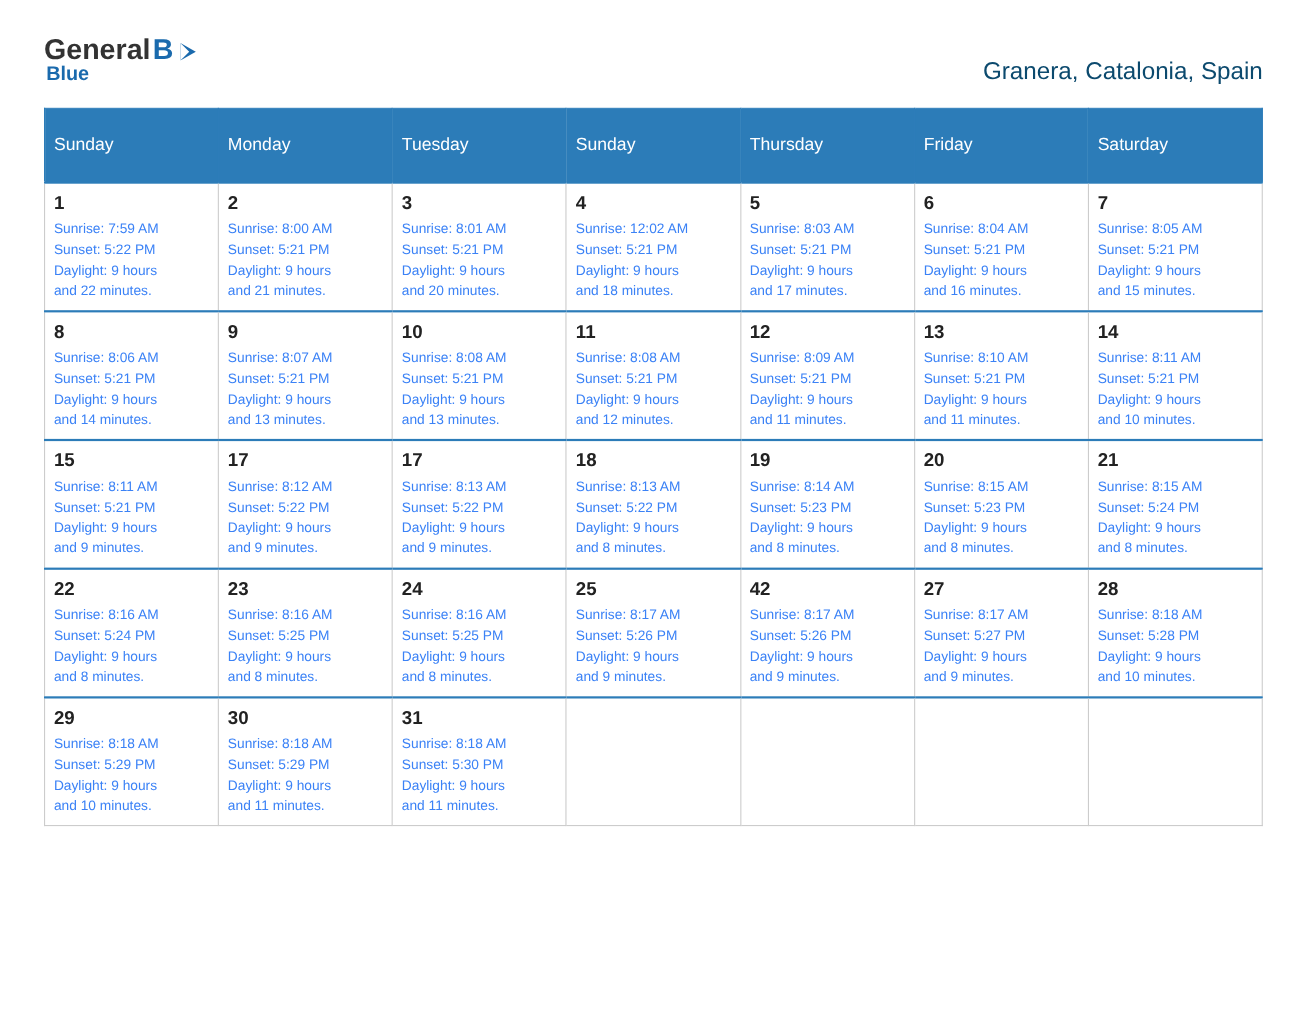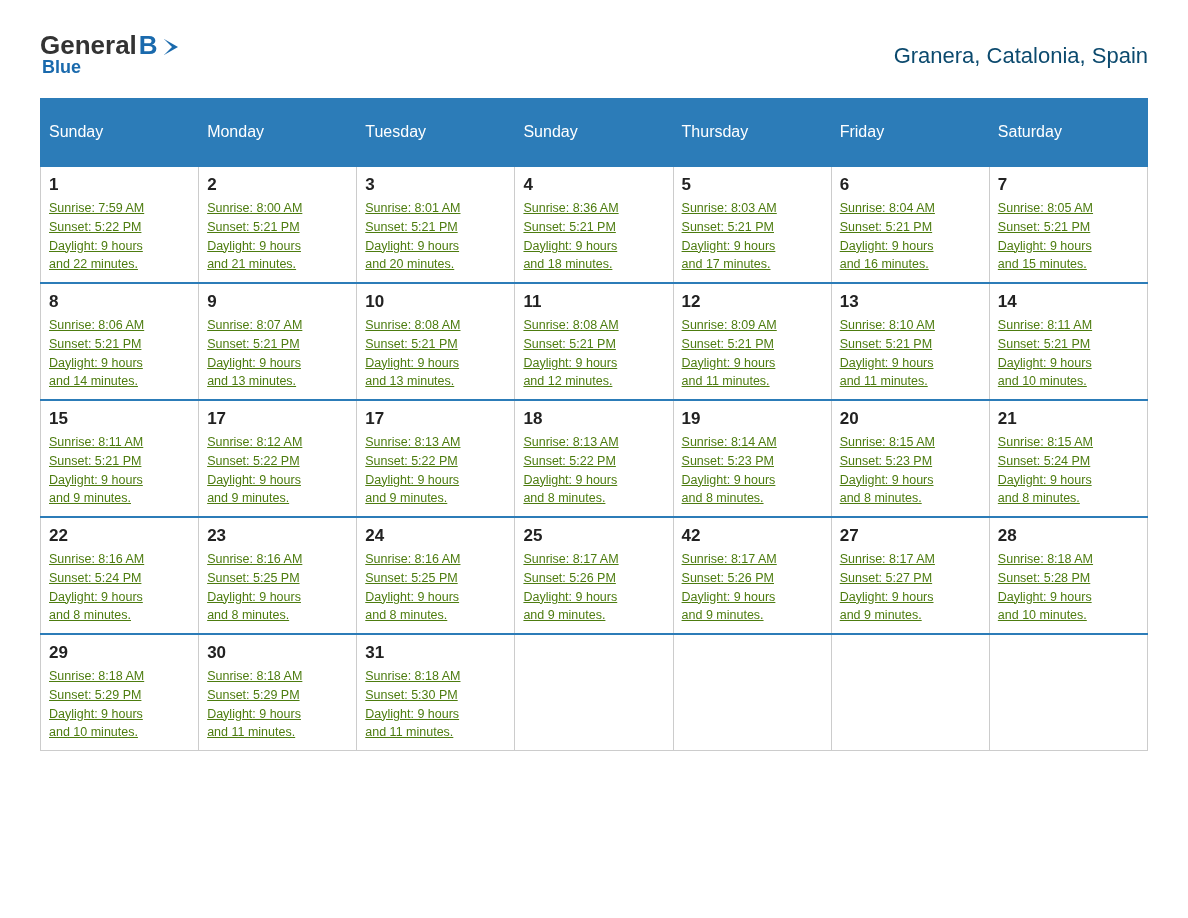--- a/index.html
+++ b/index.html
@@ -6,21 +6,21 @@
     body {
       font-family: Arial, sans-serif;
       background: #fff;
       padding: 30px 40px;
       width: 1188px;
       min-height: 918px;
     }
     .header {
       display: flex;
       justify-content: space-between;
-      align-items: center;
+      align-items: flex-end;
       margin-bottom: 20px;
     }
     .logo {
       display: flex;
       flex-direction: column;
     }
     .logo-text {
       display: flex;
       align-items: center;
       font-size: 26px;
@@ -78,22 +78,21 @@
     .day-number {
       font-size: 17px;
       font-weight: bold;
       color: #222;
       margin-bottom: 4px;
       display: block;
     }
     .day-info {
       font-size: 12.5px;
       line-height: 1.5;
-      color: #4d7c0f;
-      text-decoration: underline;
+      color: #3b82f6;
     }
     .calendar tr td:not(.empty) {
       border-top: 2px solid #2c7cb8;
     }
   </style>
 </head>
 <body>
 
 <div class="header">
   <div class="logo">
@@ -153,21 +152,21 @@
           <div class="day-info">
             <div>Sunrise: 8:01 AM</div>
             <div>Sunset: 5:21 PM</div>
             <div>Daylight: 9 hours</div>
             <div>and 20 minutes.</div>
           </div>
         </td>
         <td>
           <span class="day-number">4</span>
           <div class="day-info">
-            <div>Sunrise: 8:36 AM</div>
+            <div>Sunrise: 12:02 AM</div>
             <div>Sunset: 5:21 PM</div>
             <div>Daylight: 9 hours</div>
             <div>and 18 minutes.</div>
           </div>
         </td>
         <td>
           <span class="day-number">5</span>
           <div class="day-info">
             <div>Sunrise: 8:03 AM</div>
             <div>Sunset: 5:21 PM</div>

